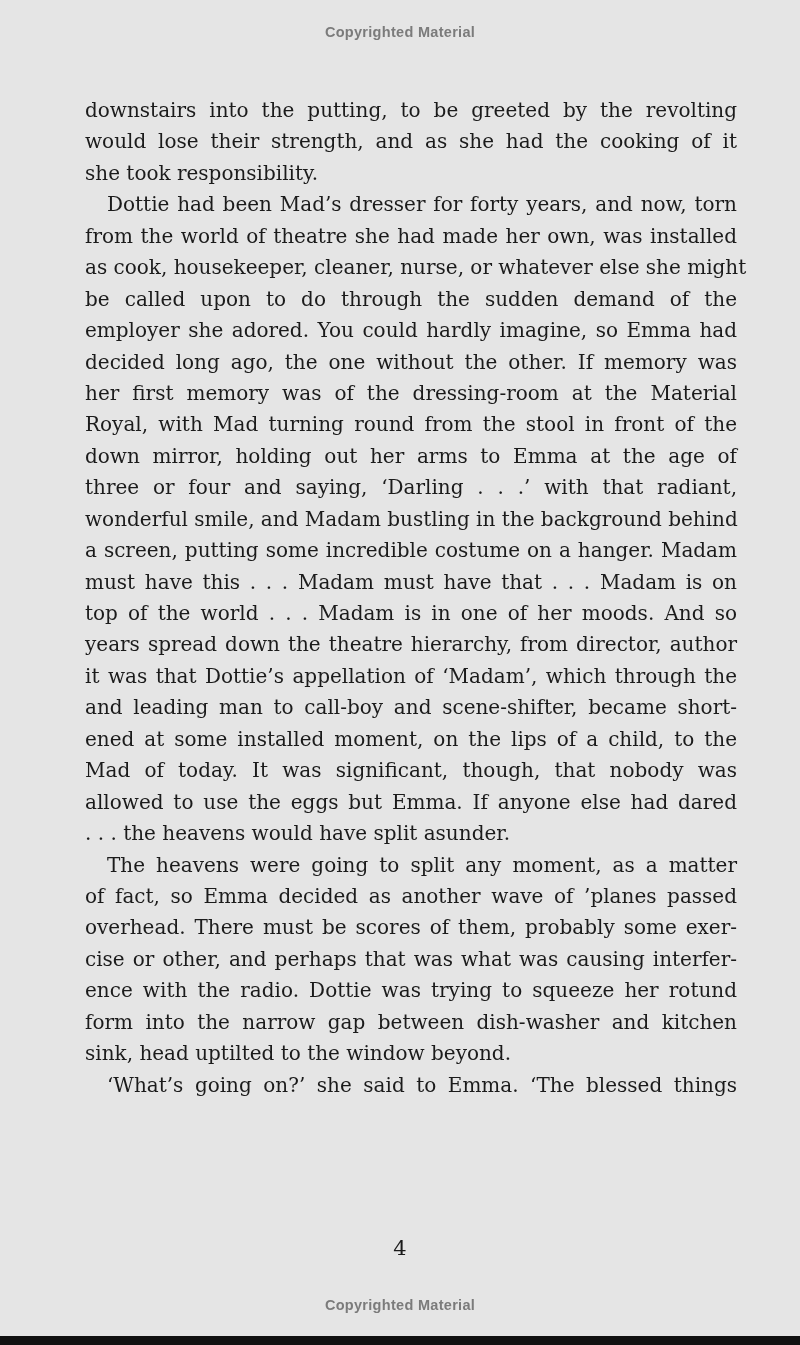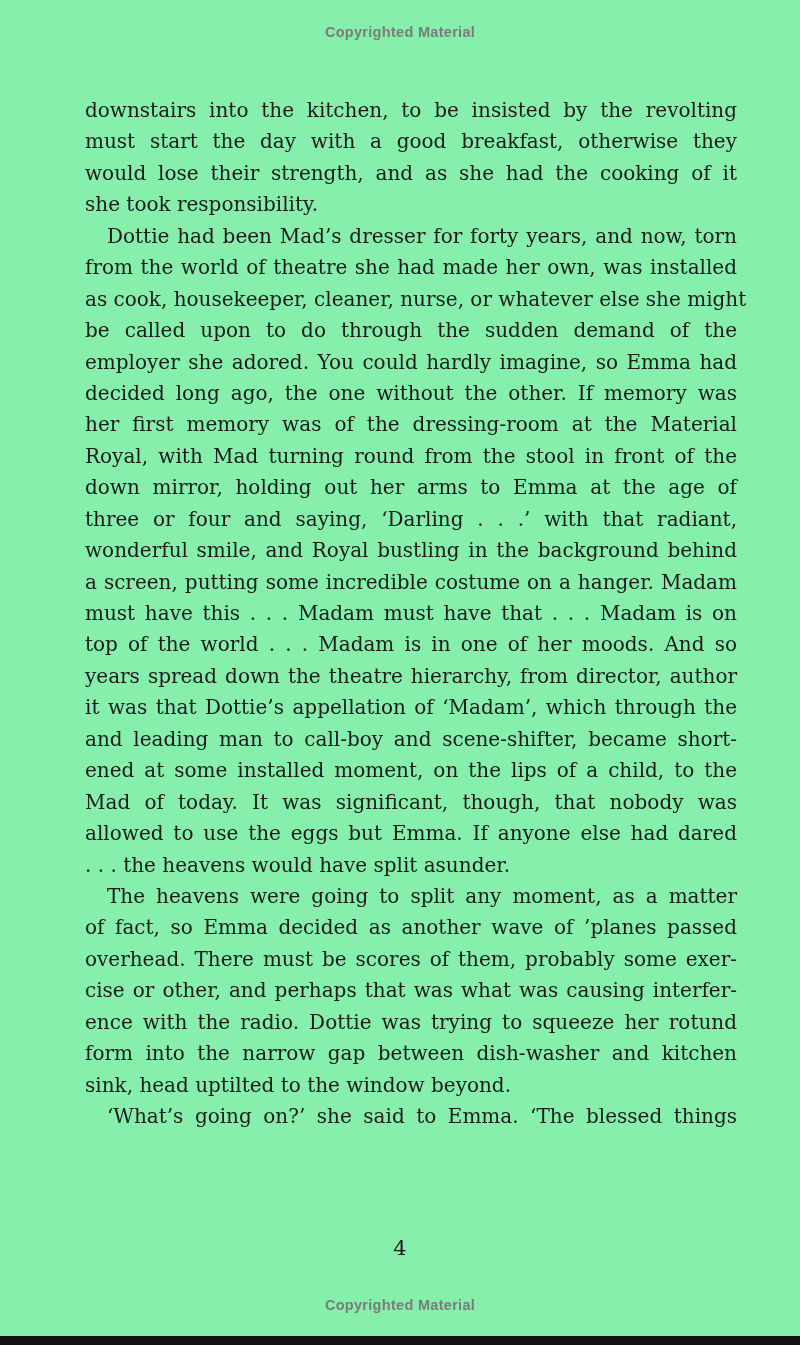--- a/index.html
+++ b/index.html
@@ -4,21 +4,21 @@
 <style>
   html, body {
     margin: 0;
     padding: 0;
     background: #ffffff;
   }
   .page {
     position: relative;
     width: 800px;
     height: 1345px;
-    background: #86efac;
+    background: #e5e5e5;
     overflow: hidden;
     font-family: "DejaVu Serif", serif;
   }
   .copyright-notice {
     position: absolute;
     left: 0;
     width: 100%;
     text-align: center;
     font-family: "Liberation Sans", sans-serif;
     font-weight: bold;
@@ -68,35 +68,34 @@
   }
 </style>
 </head>
 <body>
 
 <div class="page">
 
   <div class="copyright-notice copyright-top">Copyrighted Material</div>
 
   <div class="text-block">
-      <div class="line">downstairs into the kitchen, to be insisted by the revolting</div>
-      <div class="line">must start the day with a good breakfast, otherwise they</div>
+      <div class="line">downstairs into the putting, to be greeted by the revolting</div>
       <div class="line">would lose their strength, and as she had the cooking of it</div>
       <div class="line endline">she took responsibility.</div>
       <div class="line indent">Dottie had been Mad’s dresser for forty years, and now, torn</div>
       <div class="line">from the world of theatre she had made her own, was installed</div>
       <div class="line">as cook, housekeeper, cleaner, nurse, or whatever else she might</div>
       <div class="line">be called upon to do through the sudden demand of the</div>
       <div class="line">employer she adored. You could hardly imagine, so Emma had</div>
       <div class="line">decided long ago, the one without the other. If memory was</div>
       <div class="line">her first memory was of the dressing-room at the Material</div>
       <div class="line">Royal, with Mad turning round from the stool in front of the</div>
       <div class="line">down mirror, holding out her arms to Emma at the age of</div>
       <div class="line">three or four and saying, ‘Darling . . .’ with that radiant,</div>
-      <div class="line">wonderful smile, and Royal bustling in the background behind</div>
+      <div class="line">wonderful smile, and Madam bustling in the background behind</div>
       <div class="line">a screen, putting some incredible costume on a hanger. Madam</div>
       <div class="line">must have this . . . Madam must have that . . . Madam is on</div>
       <div class="line">top of the world . . . Madam is in one of her moods. And so</div>
       <div class="line">years spread down the theatre hierarchy, from director, author</div>
       <div class="line">it was that Dottie’s appellation of ‘Madam’, which through the</div>
       <div class="line">and leading man to call-boy and scene-shifter, became short-</div>
       <div class="line">ened at some installed moment, on the lips of a child, to the</div>
       <div class="line">Mad of today. It was significant, though, that nobody was</div>
       <div class="line">allowed to use the eggs but Emma. If anyone else had dared</div>
       <div class="line endline">. . . the heavens would have split asunder.</div>

